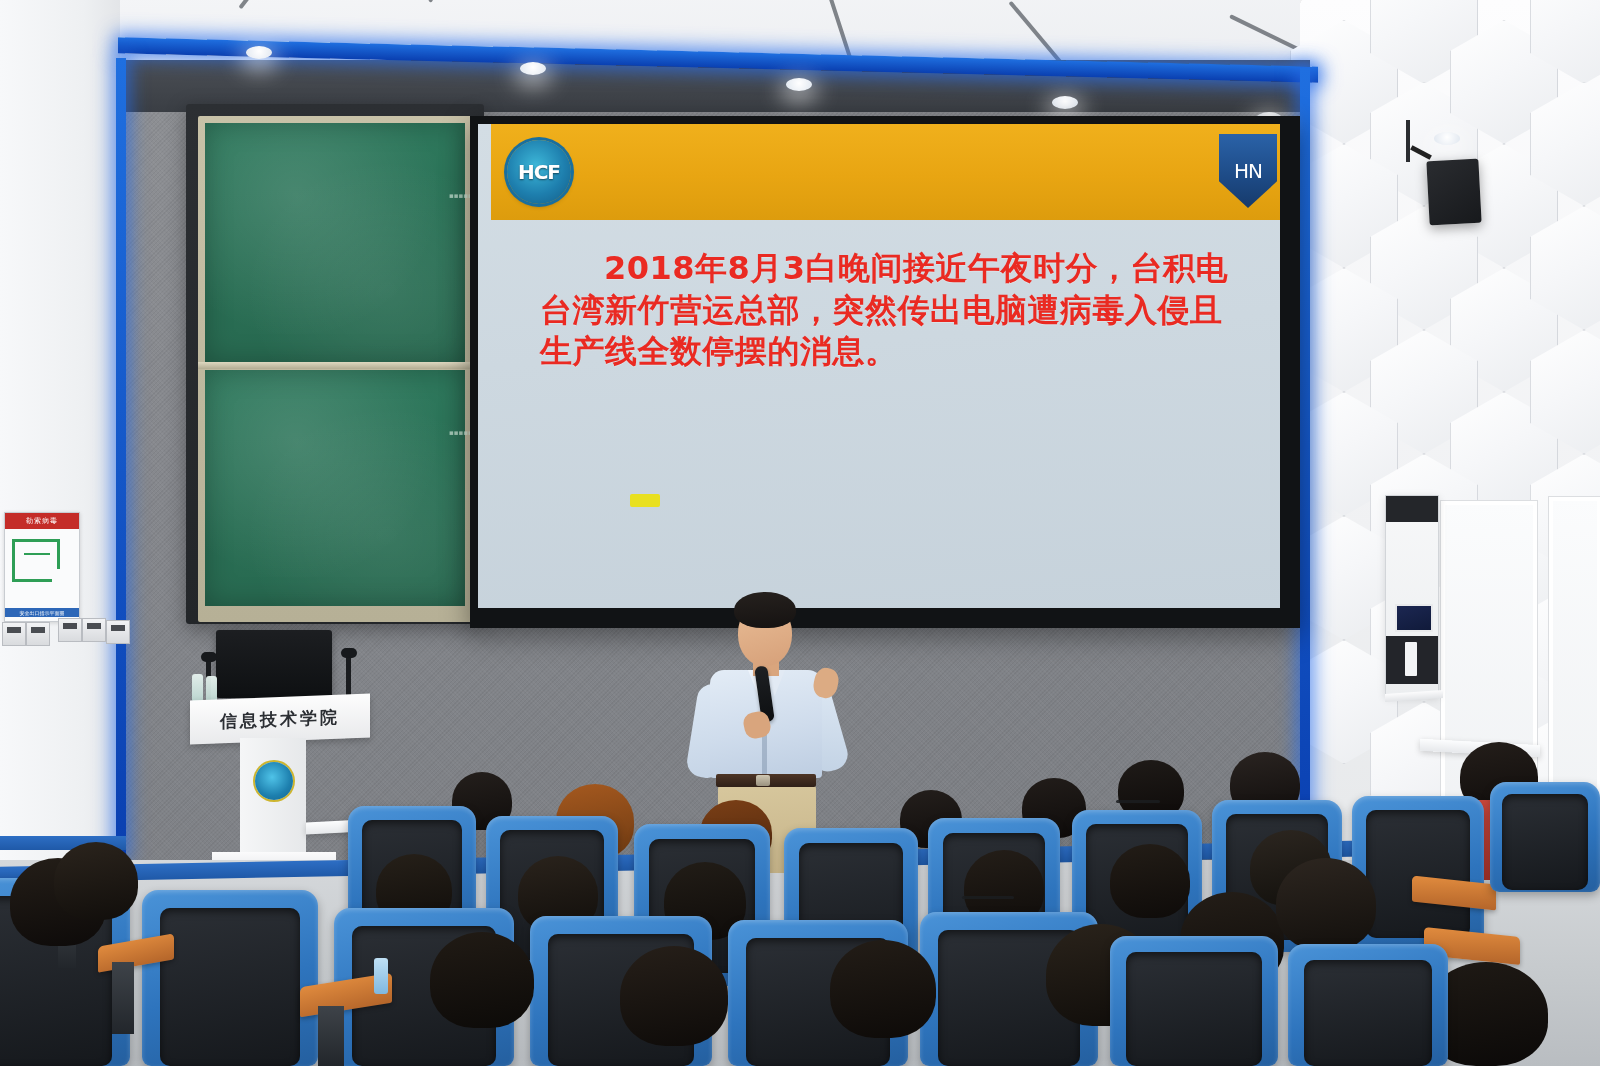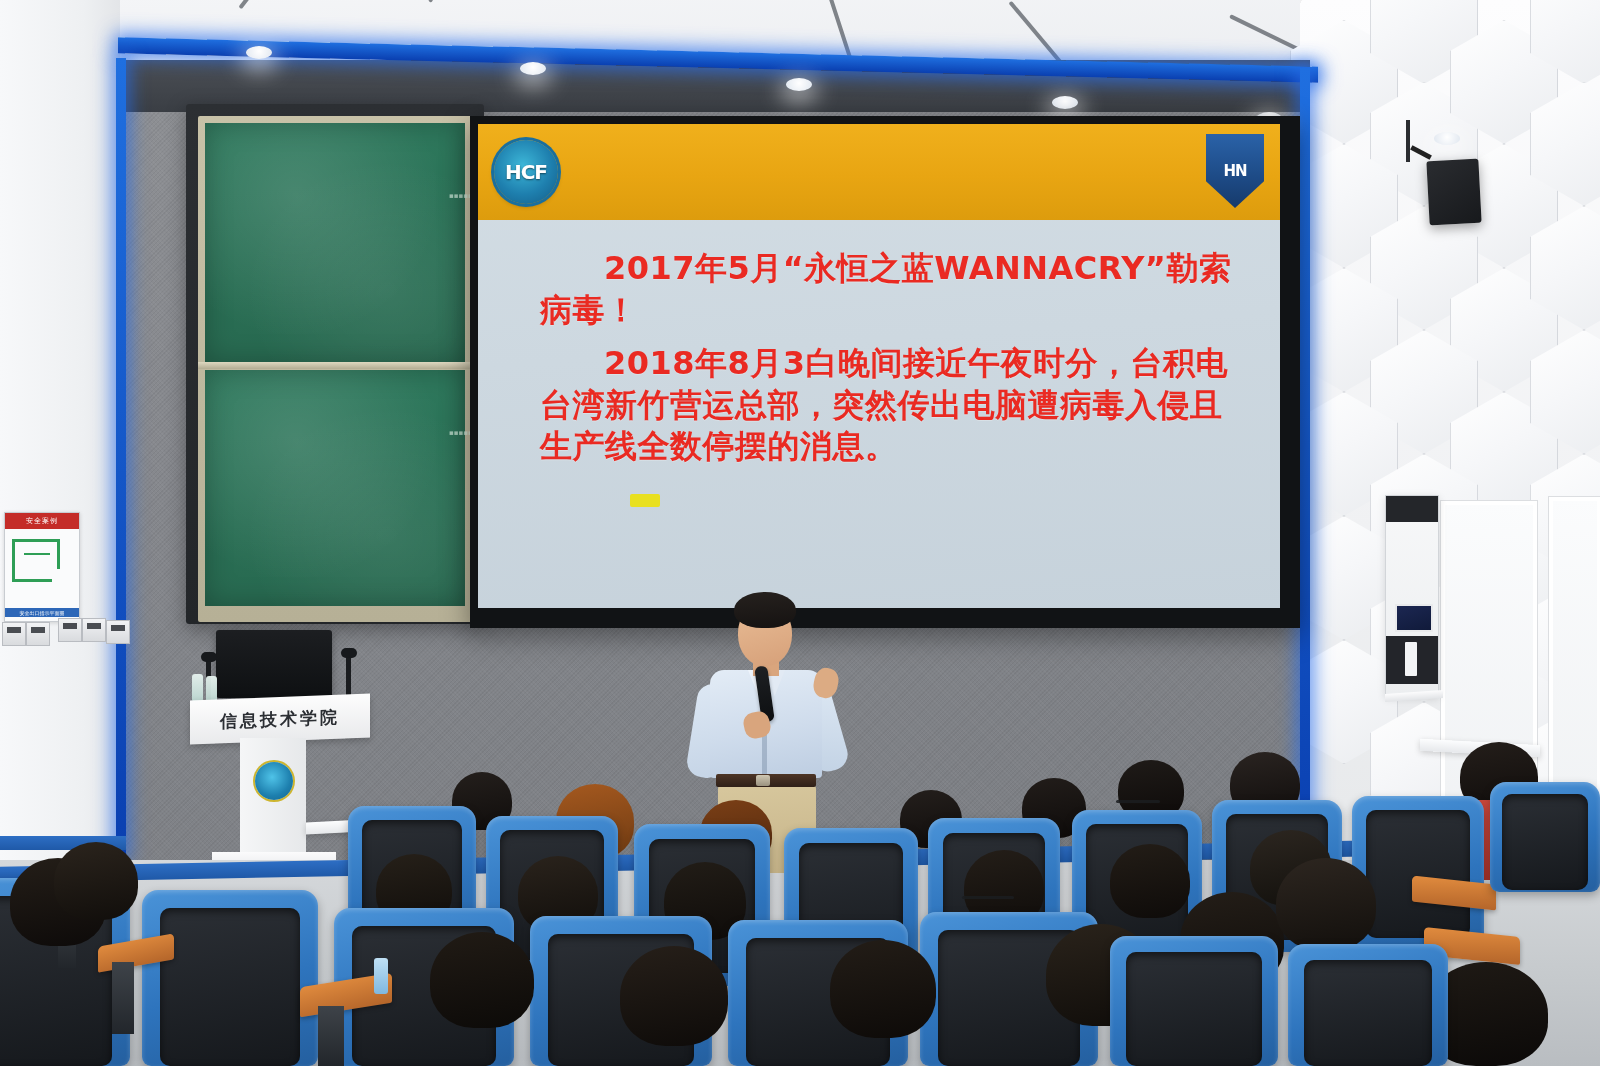--- a/index.html
+++ b/index.html
@@ -62,40 +62,40 @@
     background:linear-gradient(180deg,#ded8c0,#b3ad93);}
   .cbTicks{position:absolute;right:8px;width:8px;font-size:7px;color:#cfe6d8;
     line-height:7px;letter-spacing:0;opacity:.7;}
 
   
   #screenOuter{left:470px;top:116px;width:818px;height:500px;
     background:#111315;padding:6px;box-shadow:0 8px 26px rgba(0,0,0,.4);}
   #slide{position:absolute;left:478px;top:124px;width:802px;height:484px;
     background:linear-gradient(176deg,#d3dde4 0%,#cdd8e0 45%,#c6d2db 100%);
     overflow:hidden;}
-  #slideHeader{position:absolute;left:0;top:0;width:802px;height:96px;
+  #slideHeader{position:absolute;left:13px;top:0;width:802px;height:96px;
     background:linear-gradient(180deg,#f0b01c,#e8a512 55%,#dd9c0d);
     display:flex;align-items:center;}
   #slideTitle{flex:1;text-align:center;color:#3a3226;font-weight:bold;
     font-size:44px;letter-spacing:4px;line-height:1;
     text-shadow:0 2px 2px rgba(0,0,0,.18);}
   
   #hcf{position:absolute;left:16px;top:16px;width:64px;height:64px;border-radius:50%;
     background:radial-gradient(circle at 45% 40%,#3db7d8 0%,#1e7fae 55%,#135b85 100%);
     box-shadow:0 0 0 3px #1a6f9e,0 2px 5px rgba(0,0,0,.35);
     display:flex;align-items:center;justify-content:center;}
   #hcfTxt{color:#fff;font-weight:bold;font-size:20px;letter-spacing:-1px;
     text-shadow:0 1px 2px rgba(0,0,0,.5);}
   
   #hnShield{position:absolute;right:16px;top:10px;width:58px;height:74px;
     background:linear-gradient(180deg,#2a62a8,#1d4a85 60%,#163a6b);
     clip-path:polygon(0 0,100% 0,100% 64%,50% 100%,0 64%);
     box-shadow:0 0 0 3px #c9a33a;
     display:flex;align-items:center;justify-content:center;}
-  #hnTxt{color:#fff;font-weight:bold;font-size:15px;letter-spacing:-1px;}
+  #hnTxt{color:#fff;font-weight:normal;font-size:20px;letter-spacing:-1px;}
 
   
   #slideDeco{position:absolute;left:6px;top:96px;width:36px;height:388px;
     opacity:.40;color:#8f8a78;font-size:17px;line-height:15px;
     overflow:hidden;word-break:break-all;}
 
   #slideBody{position:absolute;left:62px;top:124px;width:700px;
     color:#ea2a22;font-weight:bold;font-size:32px;line-height:1.30;
     letter-spacing:.5px;text-shadow:0 1px 0 rgba(255,255,255,.25);}
   #slideBody p{margin:0 0 12px 0;}
@@ -304,42 +304,41 @@
       <div id="hcf">
         <span id="hcfTxt">HCF</span>
       </div>
       <div id="hnShield">
         <span id="hnTxt">HN</span>
       </div>
     </div>
 
 
     <div id="slideBody">
-      <p class="indent">2017年5月“永恒之蓝WANNACRY”勒索病毒！</p>
       <p class="indent">2018年8月3白晚间接近午夜时分，台积电台湾新竹营运总部，突然传出电脑遭病毒入侵且生产线全数停摆的消息。</p>
     </div>
     <div id="hilite"></div>
   </div>
 
   <div class="abs" id="monitor"></div>
   <div class="abs micStand" style="left:206px;top:660px;height:42px;"></div>
   <div class="abs micHead" style="left:201px;top:652px;"></div>
   <div class="abs micStand" style="left:346px;top:656px;height:44px;"></div>
   <div class="abs micHead" style="left:341px;top:648px;"></div>
   <div class="abs bottle" style="left:192px;top:674px;"></div>
   <div class="abs bottle" style="left:206px;top:676px;"></div>
 
   <div class="abs" id="podTop"></div>
   <div class="abs" id="podLabel">信息技术学院</div>
   <div class="abs" id="podStem"></div>
   <div class="abs" id="podEmblem"></div>
   <div class="abs" id="podBase"></div>
 
   <div class="abs" id="evac">
-    <div id="evacHdr">安全案例</div>
+    <div id="evacHdr">勒索病毒</div>
     <div id="evacPlan">
       <div class="evacLine" style="left:2px;top:4px;width:48px;height:3px;"></div>
       <div class="evacLine" style="left:2px;top:4px;width:3px;height:42px;"></div>
       <div class="evacLine" style="left:47px;top:4px;width:3px;height:30px;"></div>
       <div class="evacLine" style="left:2px;top:44px;width:40px;height:3px;"></div>
       <div class="evacLine" style="left:14px;top:18px;width:26px;height:2px;"></div>
     </div>
     <div id="evacFoot">安全出口指示平面图</div>
   </div>
   <div class="breaker" style="left:2px;top:622px;width:22px;height:22px;">

